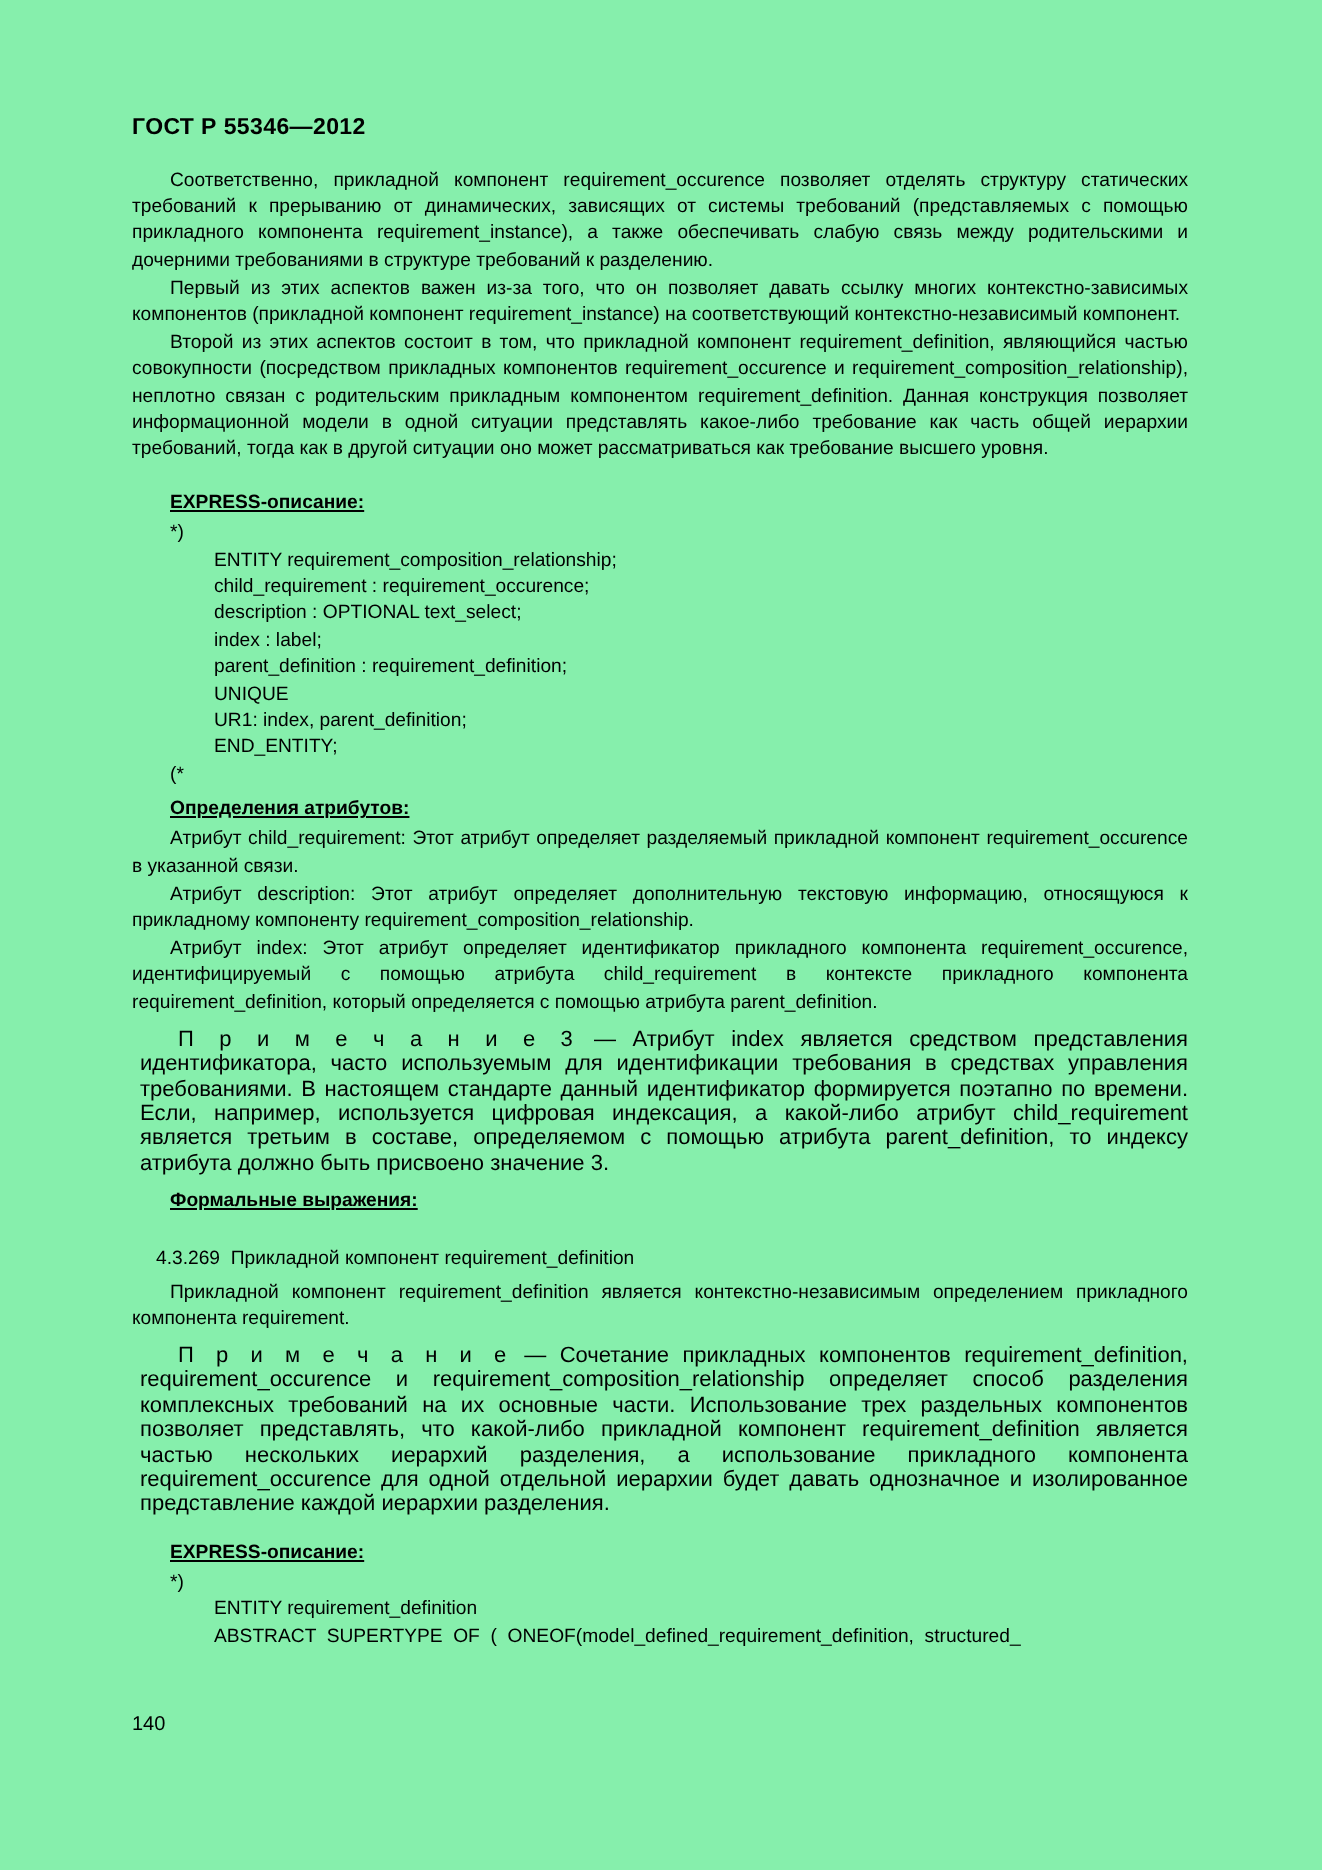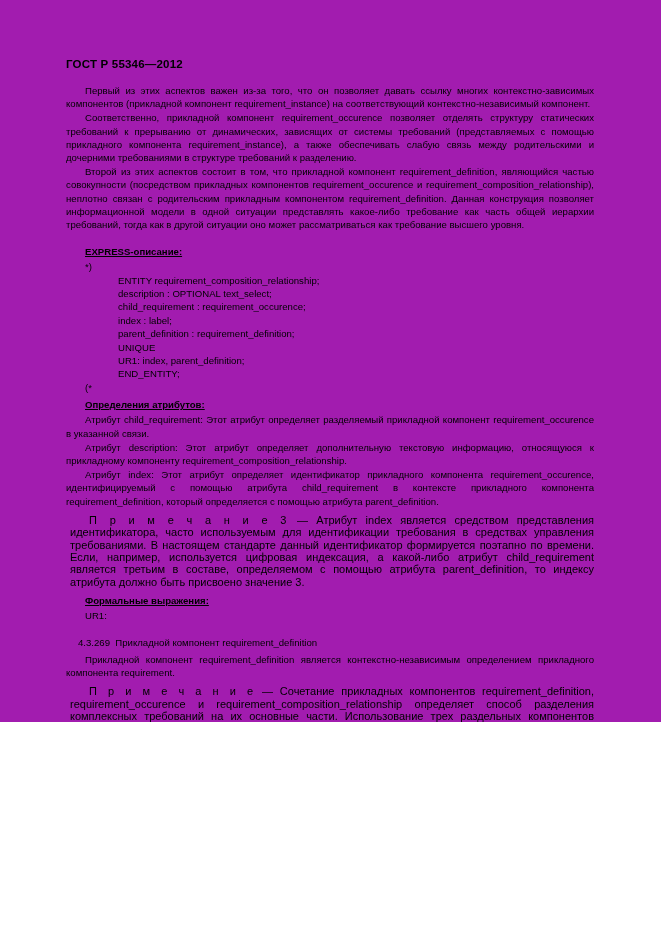--- a/index.html
+++ b/index.html
@@ -7,22 +7,22 @@
     padding: 0;
     background: #ffffff;
   }
   body {
     font-family: "Liberation Sans", sans-serif;
     color: #000000;
   }
   .page {
     position: relative;
     width: 661px;
-    height: 722px;
-    background: #a21caf;
+    height: 935px;
+    background: #86efac;
     overflow: hidden;
     box-sizing: border-box;
   }
   .content {
     position: absolute;
     left: 66px;
     top: 58px;
     width: 528px;
   }
   .doc-header {
@@ -73,21 +73,21 @@
   }
   .code-block {
     font-size: 9.6px;
     line-height: 13.4px;
     margin: 0;
   }
   .code-star {
     margin-left: 19px;
   }
   .code-line {
-    margin-left: 52px;
+    margin-left: 41px;
     white-space: pre;
   }
   .section-title {
     font-size: 9.6px;
     line-height: 13.4px;
     margin: 0 0 3px 12px;
   }
   .ur-line {
     font-size: 9.6px;
     line-height: 13.2px;
@@ -103,35 +103,35 @@
 </style>
 </head>
 <body>
 
 <div class="page">
 
   <div class="content">
 
     <div class="doc-header">ГОСТ Р 55346—2012</div>
 
+    <p class="ind">Соответственно, прикладной компонент requirement_occurence позволяет отделять структуру статических требований к прерыванию от динамических, зависящих от системы требований (представляемых с помощью прикладного компонента requirement_instance), а также обеспечивать слабую связь между родительскими и дочерними требованиями в структуре требований к разделению.</p>
     <p class="ind">Первый из этих аспектов важен из-за того, что он позволяет давать ссылку многих контекстно-зависимых компонентов (прикладной компонент requirement_instance) на соответствующий контекстно-независимый компонент.</p>
-    <p class="ind">Соответственно, прикладной компонент requirement_occurence позволяет отделять структуру статических требований к прерыванию от динамических, зависящих от системы требований (представляемых с помощью прикладного компонента requirement_instance), а также обеспечивать слабую связь между родительскими и дочерними требованиями в структуре требований к разделению.</p>
     <p class="ind">Второй из этих аспектов состоит в том, что прикладной компонент requirement_definition, являющийся частью совокупности (посредством прикладных компонентов requirement_occurence и requirement_composition_relationship), неплотно связан с родительским прикладным компонентом requirement_definition. Данная конструкция позволяет информационной модели в одной ситуации представлять какое-либо требование как часть общей иерархии требований, тогда как в другой ситуации оно может рассматриваться как требование высшего уровня.</p>
 
     <div class="gap"></div>
 
     <div class="sub-line">
       <span class="uline">EXPRESS-описание:</span>
     </div>
 
     <div class="code-block">
       <div class="code-star">*)</div>
       <div class="code-line">ENTITY requirement_composition_relationship;</div>
+      <div class="code-line">child_requirement : requirement_occurence;</div>
       <div class="code-line">description : OPTIONAL text_select;</div>
-      <div class="code-line">child_requirement : requirement_occurence;</div>
       <div class="code-line">index : label;</div>
       <div class="code-line">parent_definition : requirement_definition;</div>
       <div class="code-line">UNIQUE</div>
       <div class="code-line">UR1: index, parent_definition;</div>
       <div class="code-line">END_ENTITY;</div>
       <div class="code-star">(*</div>
     </div>
 
     <div class="sub-line">
       <span class="uline">Определения атрибутов:</span>
@@ -141,40 +141,40 @@
     <p class="ind">Атрибут description: Этот атрибут определяет дополнительную текстовую информацию, относящуюся к прикладному компоненту requirement_composition_relationship.</p>
     <p class="ind">Атрибут index: Этот атрибут определяет идентификатор прикладного компонента requirement_occurence, идентифицируемый с помощью атрибута child_requirement в контексте прикладного компонента requirement_definition, который определяется с помощью атрибута parent_definition.</p>
 
     <p class="note"><span class="lbl">П р и м е ч а н и е  3</span> <span>— Атрибут index является средством представления идентификатора, часто используемым для идентификации требования в средствах управления требованиями. В настоящем стандарте данный идентификатор формируется поэтапно по времени. Если, например, используется цифровая индексация, а какой-либо атрибут child_requirement является третьим в составе, определяемом с помощью атрибута parent_definition, то индексу атрибута должно быть присвоено значение 3.</span></p>
 
 
     <div class="sub-line">
       <span class="uline">Формальные выражения:</span>
     </div>
 
-    <div class="ur-line">UR1:</div>
 
     <div class="gap-lg"></div>
 
     <div class="section-title">
       <span>4.3.269</span>&nbsp;&nbsp;<span>Прикладной компонент requirement_definition</span>
     </div>
 
     <p class="ind">Прикладной компонент requirement_definition является контекстно-независимым определением прикладного компонента requirement.</p>
 
     <p class="note"><span class="lbl">П р и м е ч а н и е</span> <span>— Сочетание прикладных компонентов requirement_definition, requirement_occurence и requirement_composition_relationship определяет способ разделения комплексных требований на их основные части. Использование трех раздельных компонентов позволяет представлять, что какой-либо прикладной компонент requirement_definition является частью нескольких иерархий разделения, а использование прикладного компонента requirement_occurence для одной отдельной иерархии будет давать однозначное и изолированное представление каждой иерархии разделения.</span></p>
 
     <div class="gap-sm"></div>
 
     <div class="sub-line">
       <span class="uline">EXPRESS-описание:</span>
     </div>
 
     <div class="code-block">
       <div class="code-star">*)</div>
+      <div class="code-line">ENTITY requirement_definition</div>
       <div class="code-line">ABSTRACT  SUPERTYPE  OF  (  ONEOF(model_defined_requirement_definition,  structured_</div>
     </div>
 
   </div>
 
   <div class="page-number">140</div>
 
 </div>
 
 </body></html>

